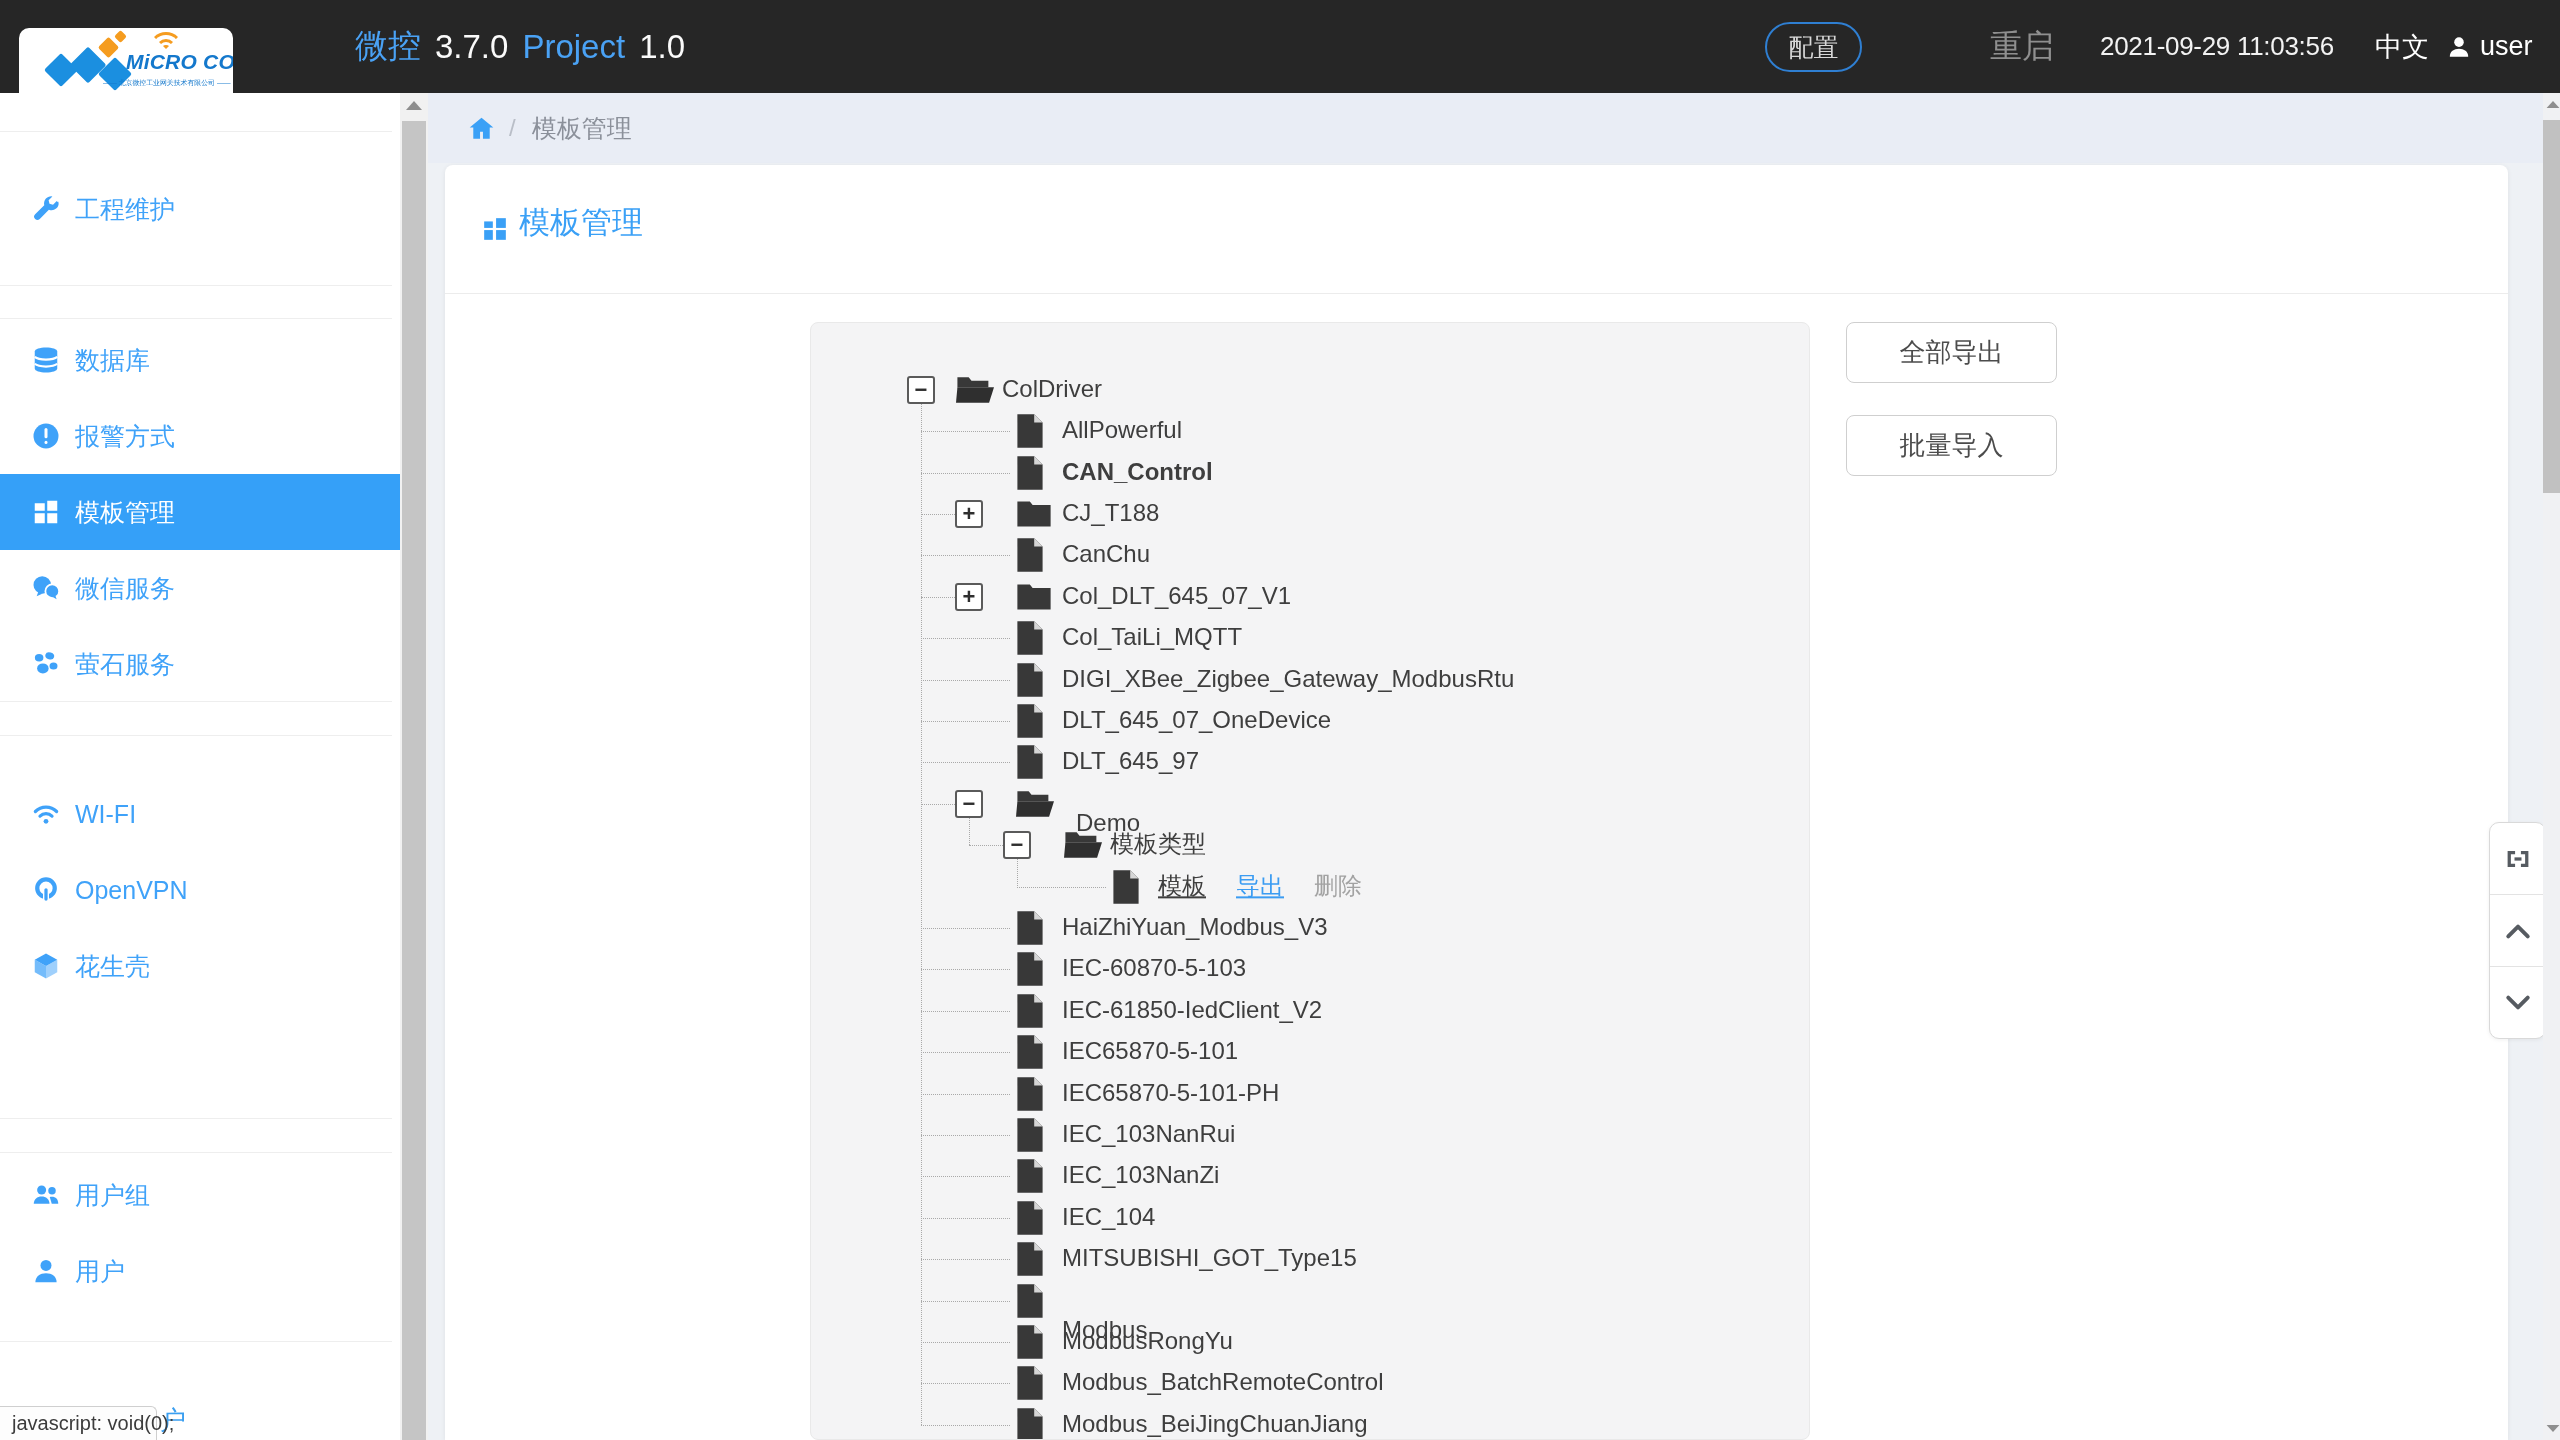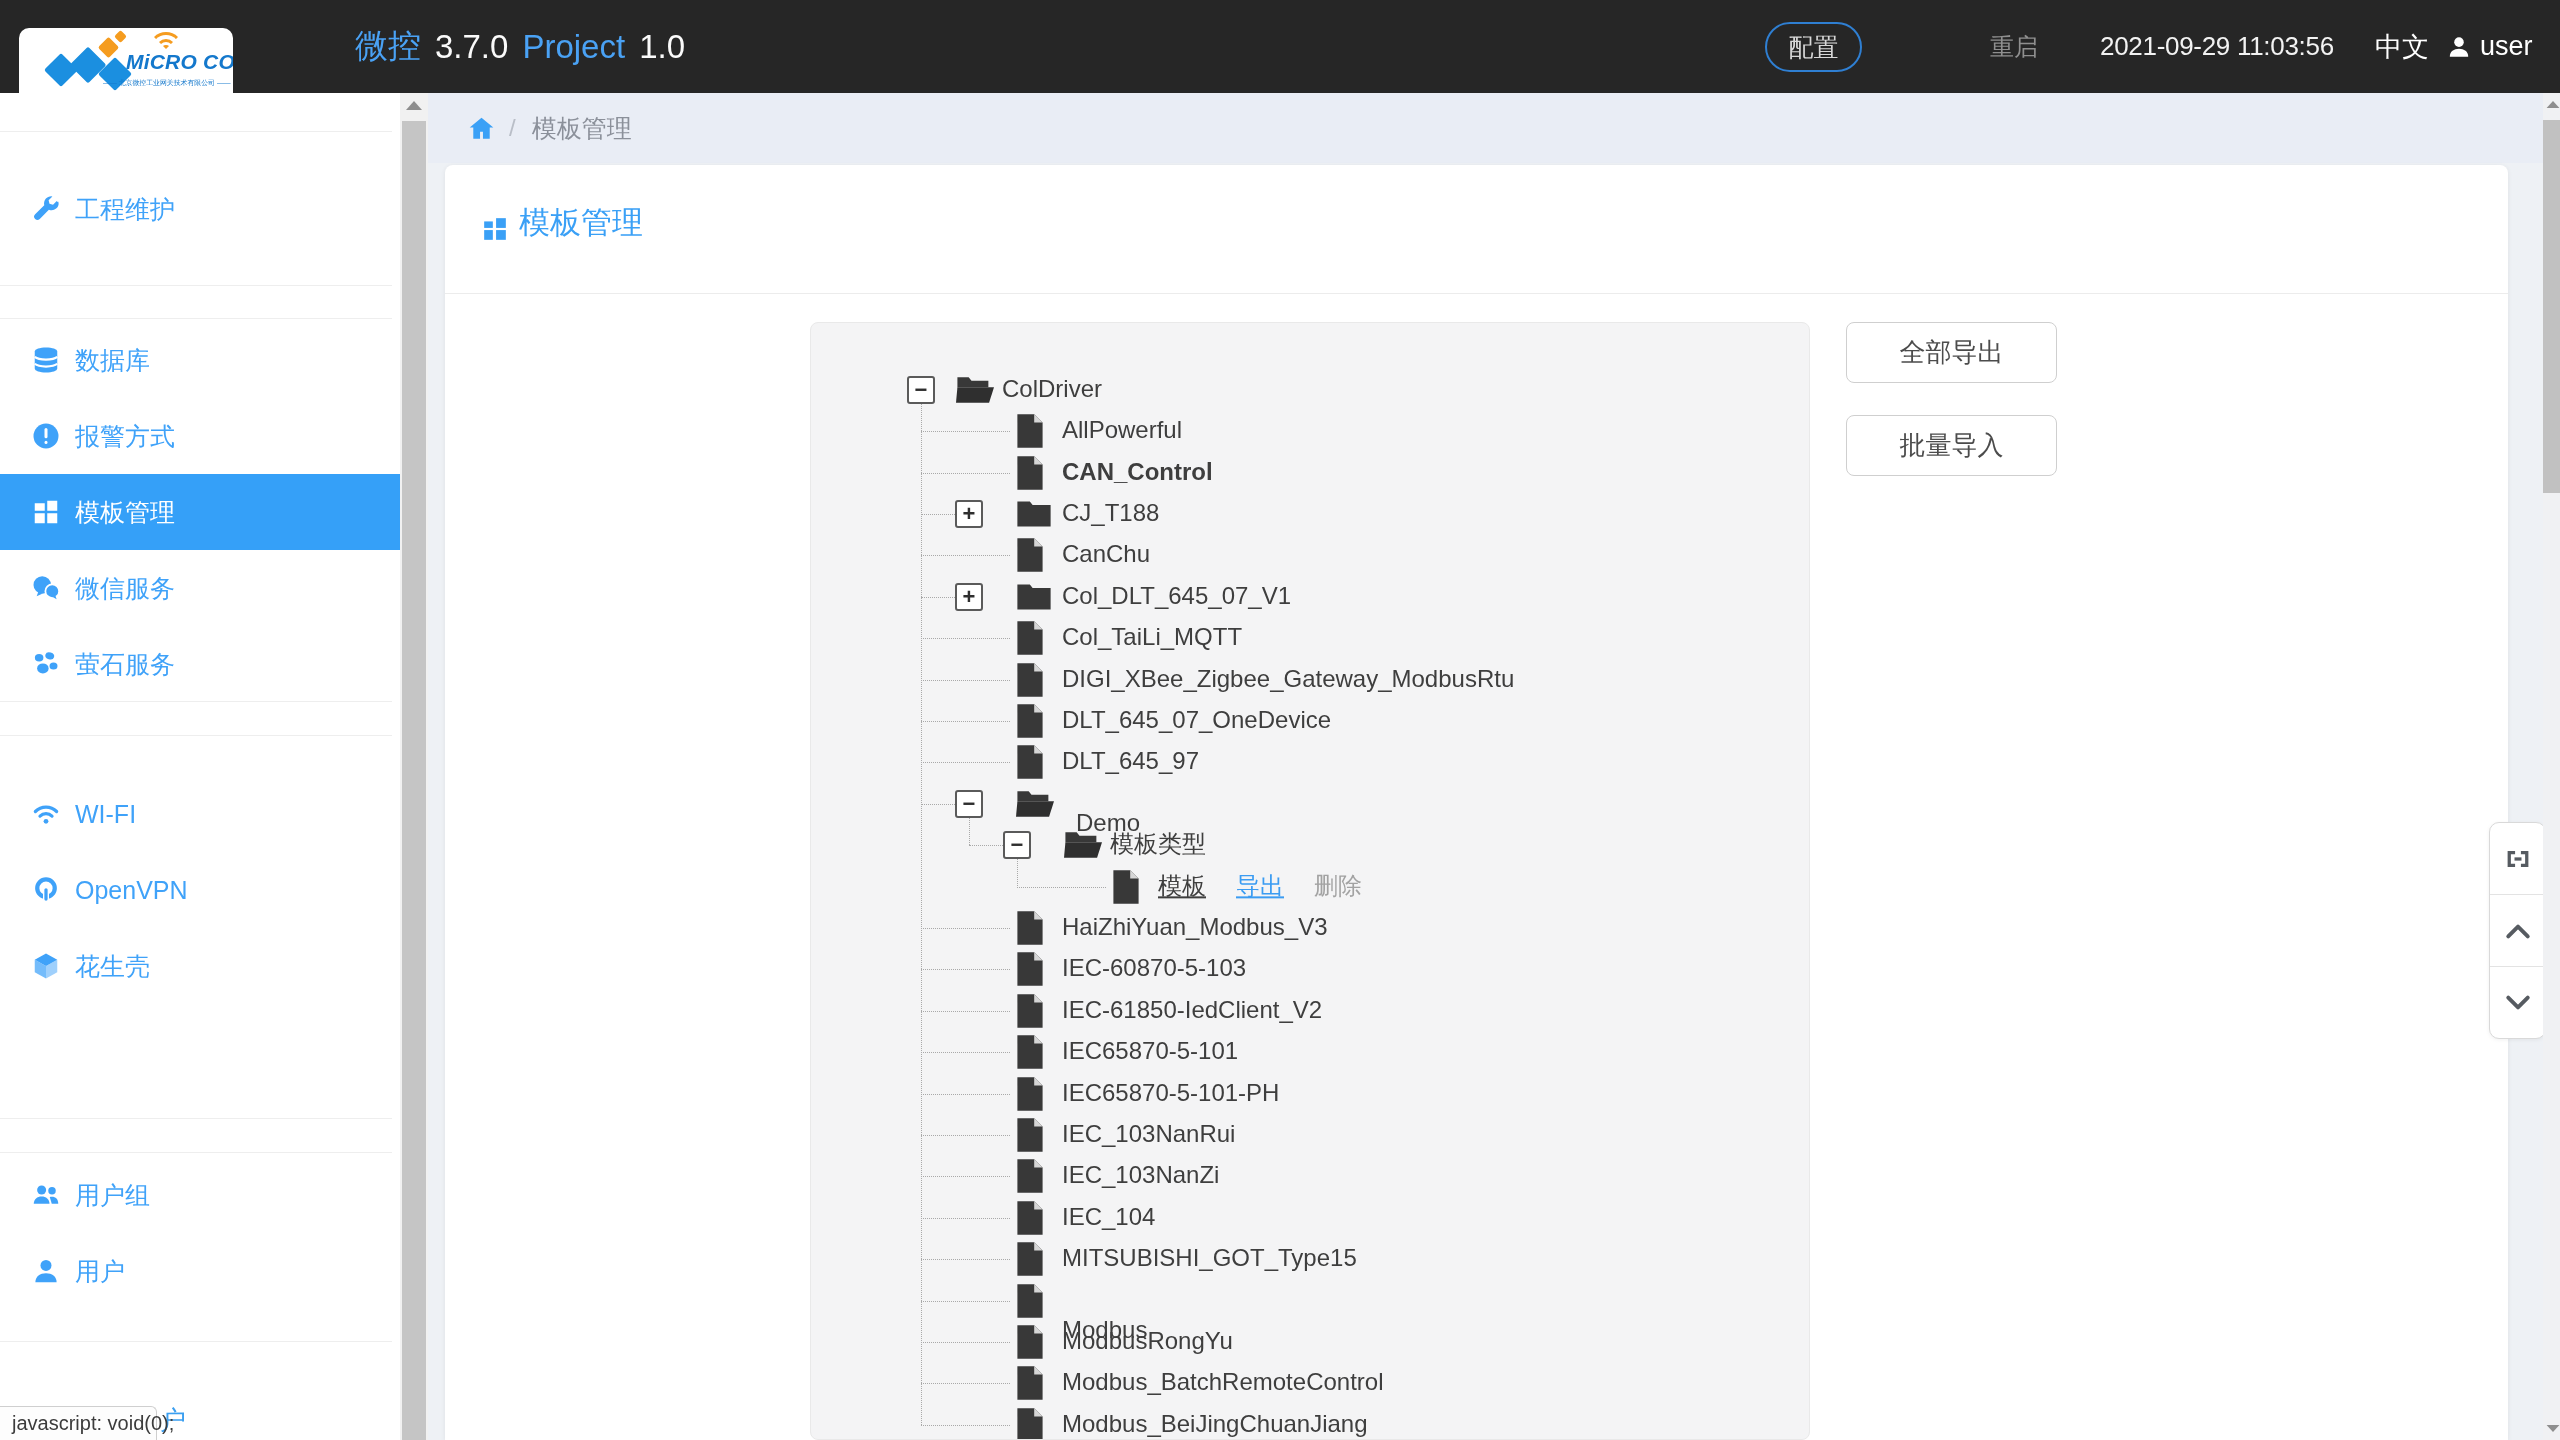--- a/index.html
+++ b/index.html
@@ -18,21 +18,21 @@
     font-size:21px; letter-spacing:.2px; white-space:nowrap; }
   #brand-sub { position:absolute; left:84px; top:50px; width:130px; color:#1478cc; font-size:8px;
     white-space:nowrap; transform:scale(.86); transform-origin:left top; }
   #app-title { position:absolute; left:355px; top:0; height:93px; display:flex; align-items:center; gap:14px;
     font-size:33px; font-weight:500; white-space:nowrap; }
   .t-blue { color:#4aa2f5; } .t-white { color:#fafafa; }
   #config-button { position:absolute; left:1765px; top:22px; width:97px; height:50px; border:2px solid #2f7fd2;
     border-radius:25px; color:#d8d8d8; font-size:25px; display:flex; align-items:center; justify-content:center;
     background:transparent; cursor:pointer; }
   #restart-link { position:absolute; left:1990px; top:0; height:93px; display:flex; align-items:center;
-    color:#8f8f8f; font-size:24px; cursor:pointer; }
+    color:#8f8f8f; font-size:32px; cursor:pointer; }
   #datetime-text { position:absolute; left:2100px; top:0; height:93px; display:flex; align-items:center;
     color:#f2f2f2; font-size:26px; letter-spacing:-.3px; }
   #language-switcher { position:absolute; left:2375px; top:0; height:93px; display:flex; align-items:center;
     color:#ffffff; font-size:27px; font-weight:500; cursor:pointer; }
   #user-menu { position:absolute; left:2446px; top:0; height:93px; display:flex; align-items:center; gap:8px;
     color:#ffffff; font-size:27px; cursor:pointer; }
 
   
   #sidebar { position:absolute; left:0; top:93px; width:400px; height:1347px; background:#fff; z-index:5; }
   .side-group { position:absolute; left:0; width:392px; border-top:1px solid #eeeeee; border-bottom:1px solid #eeeeee; background:#fff; }

